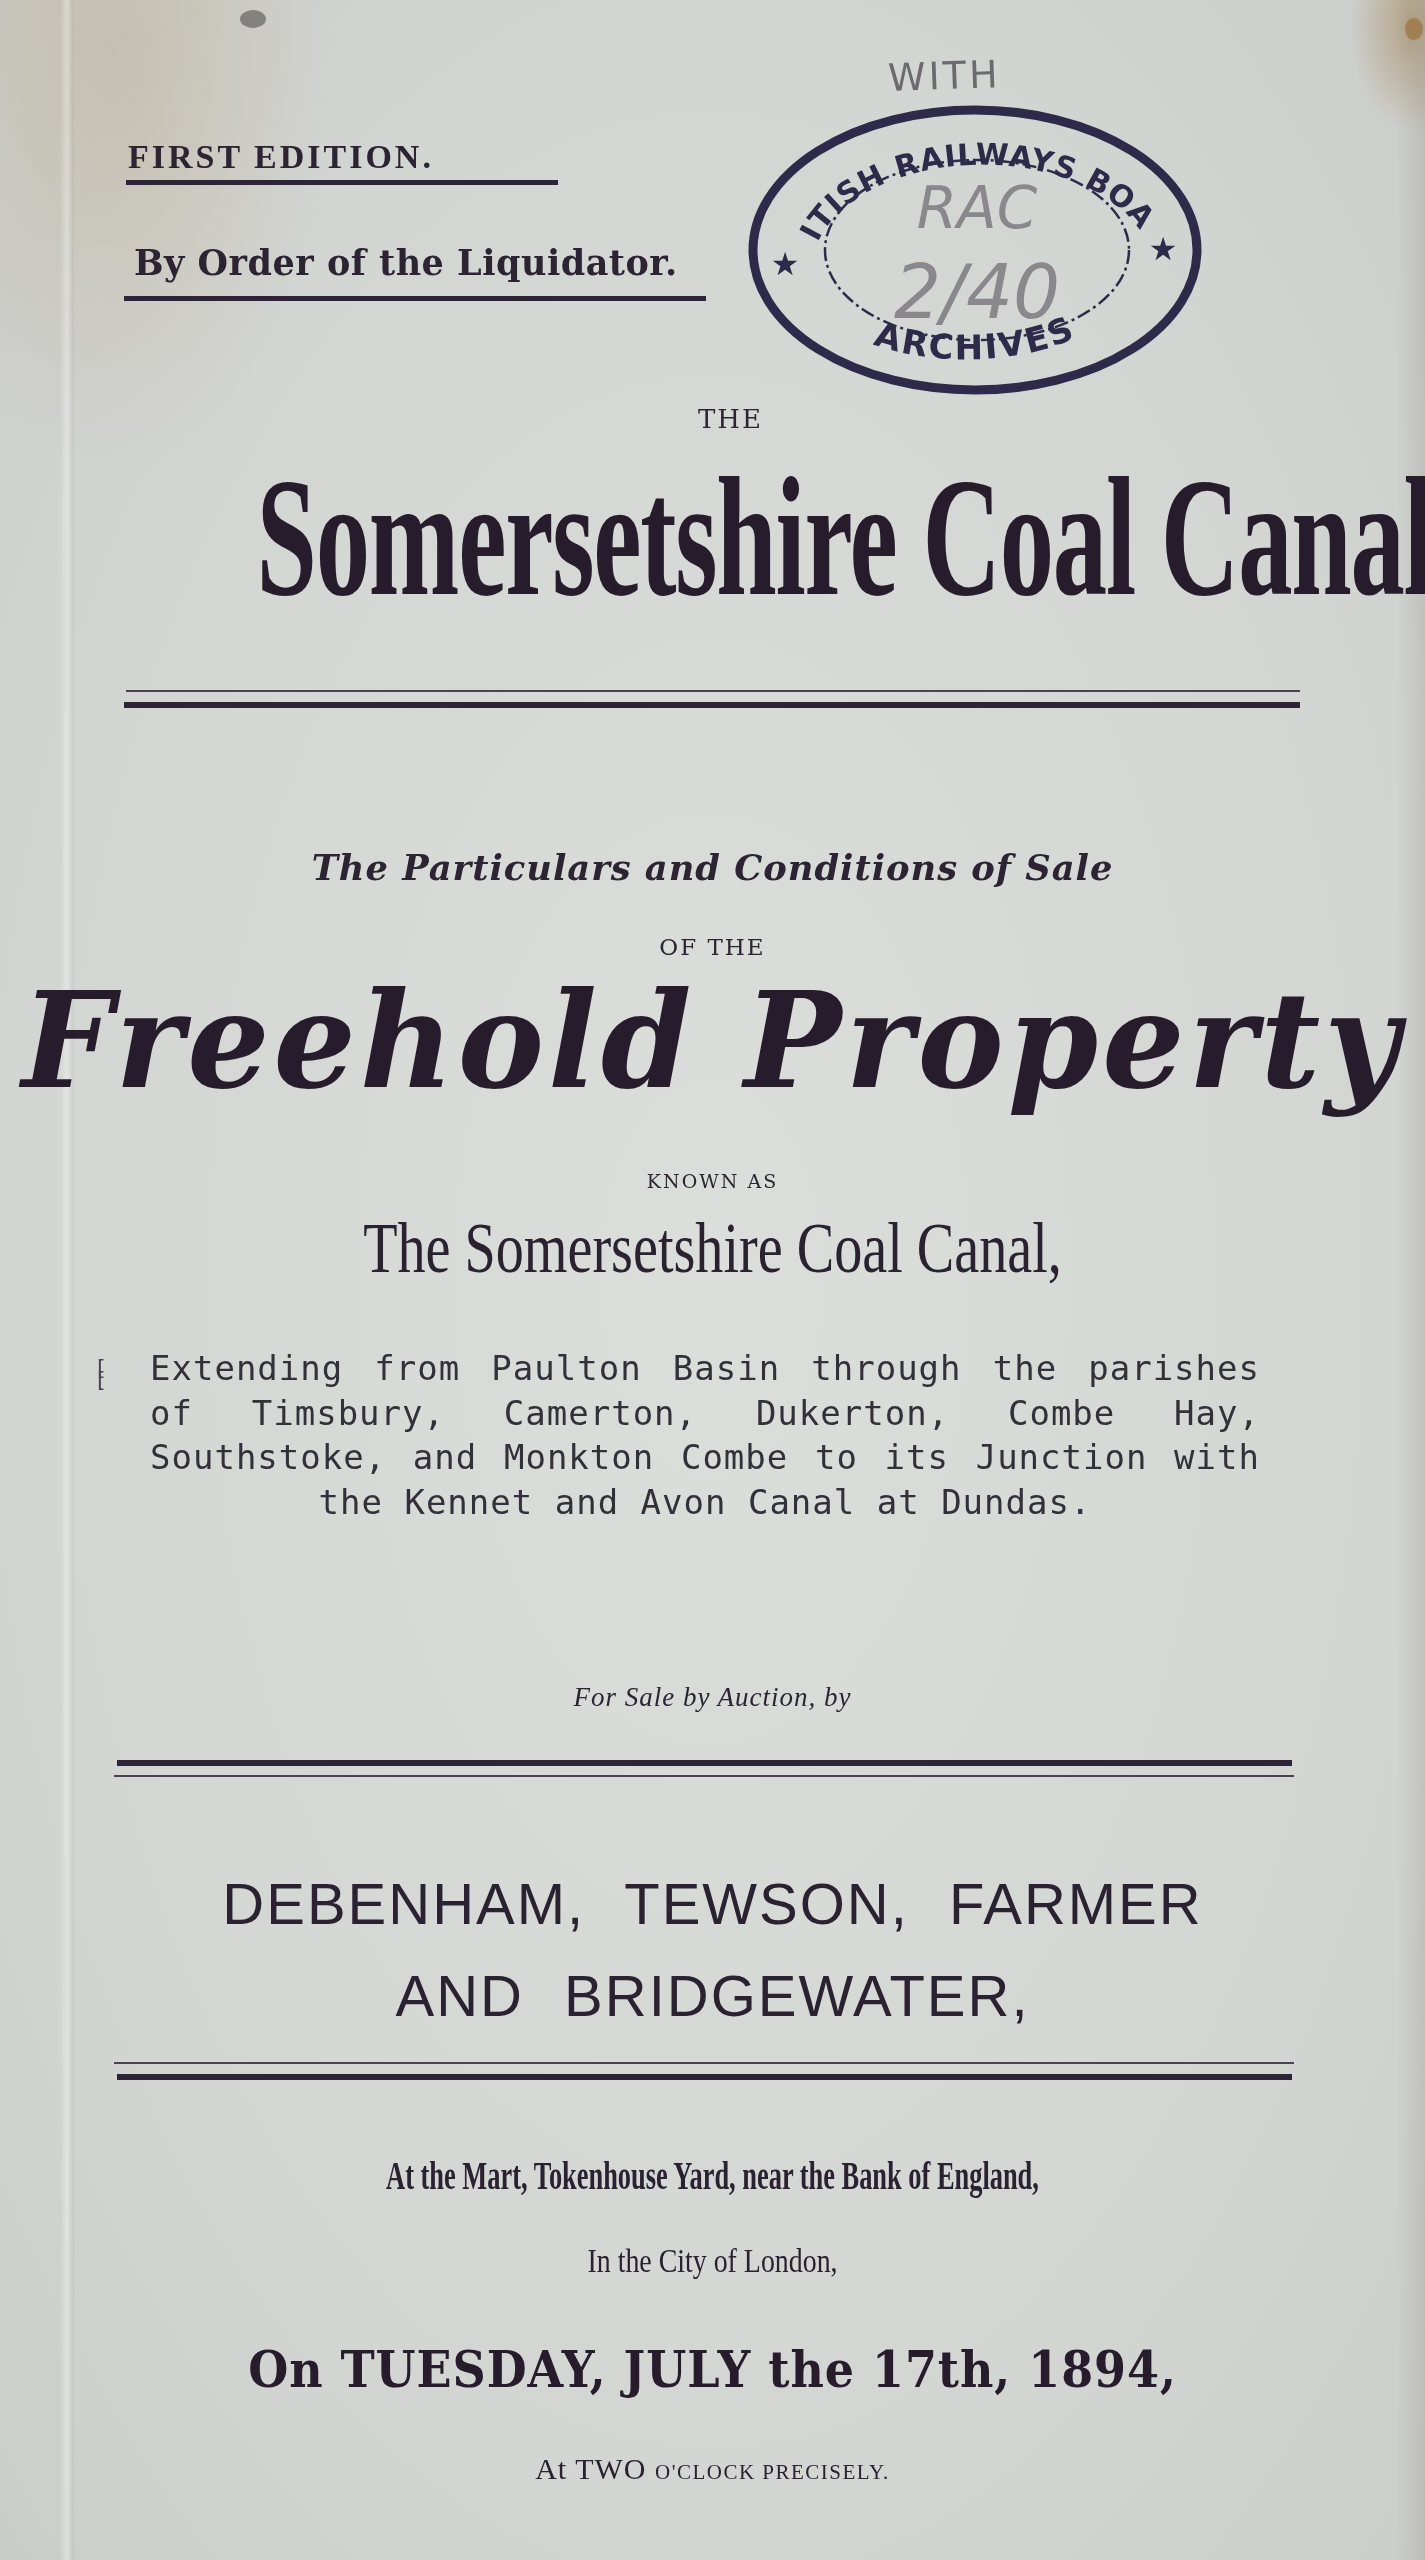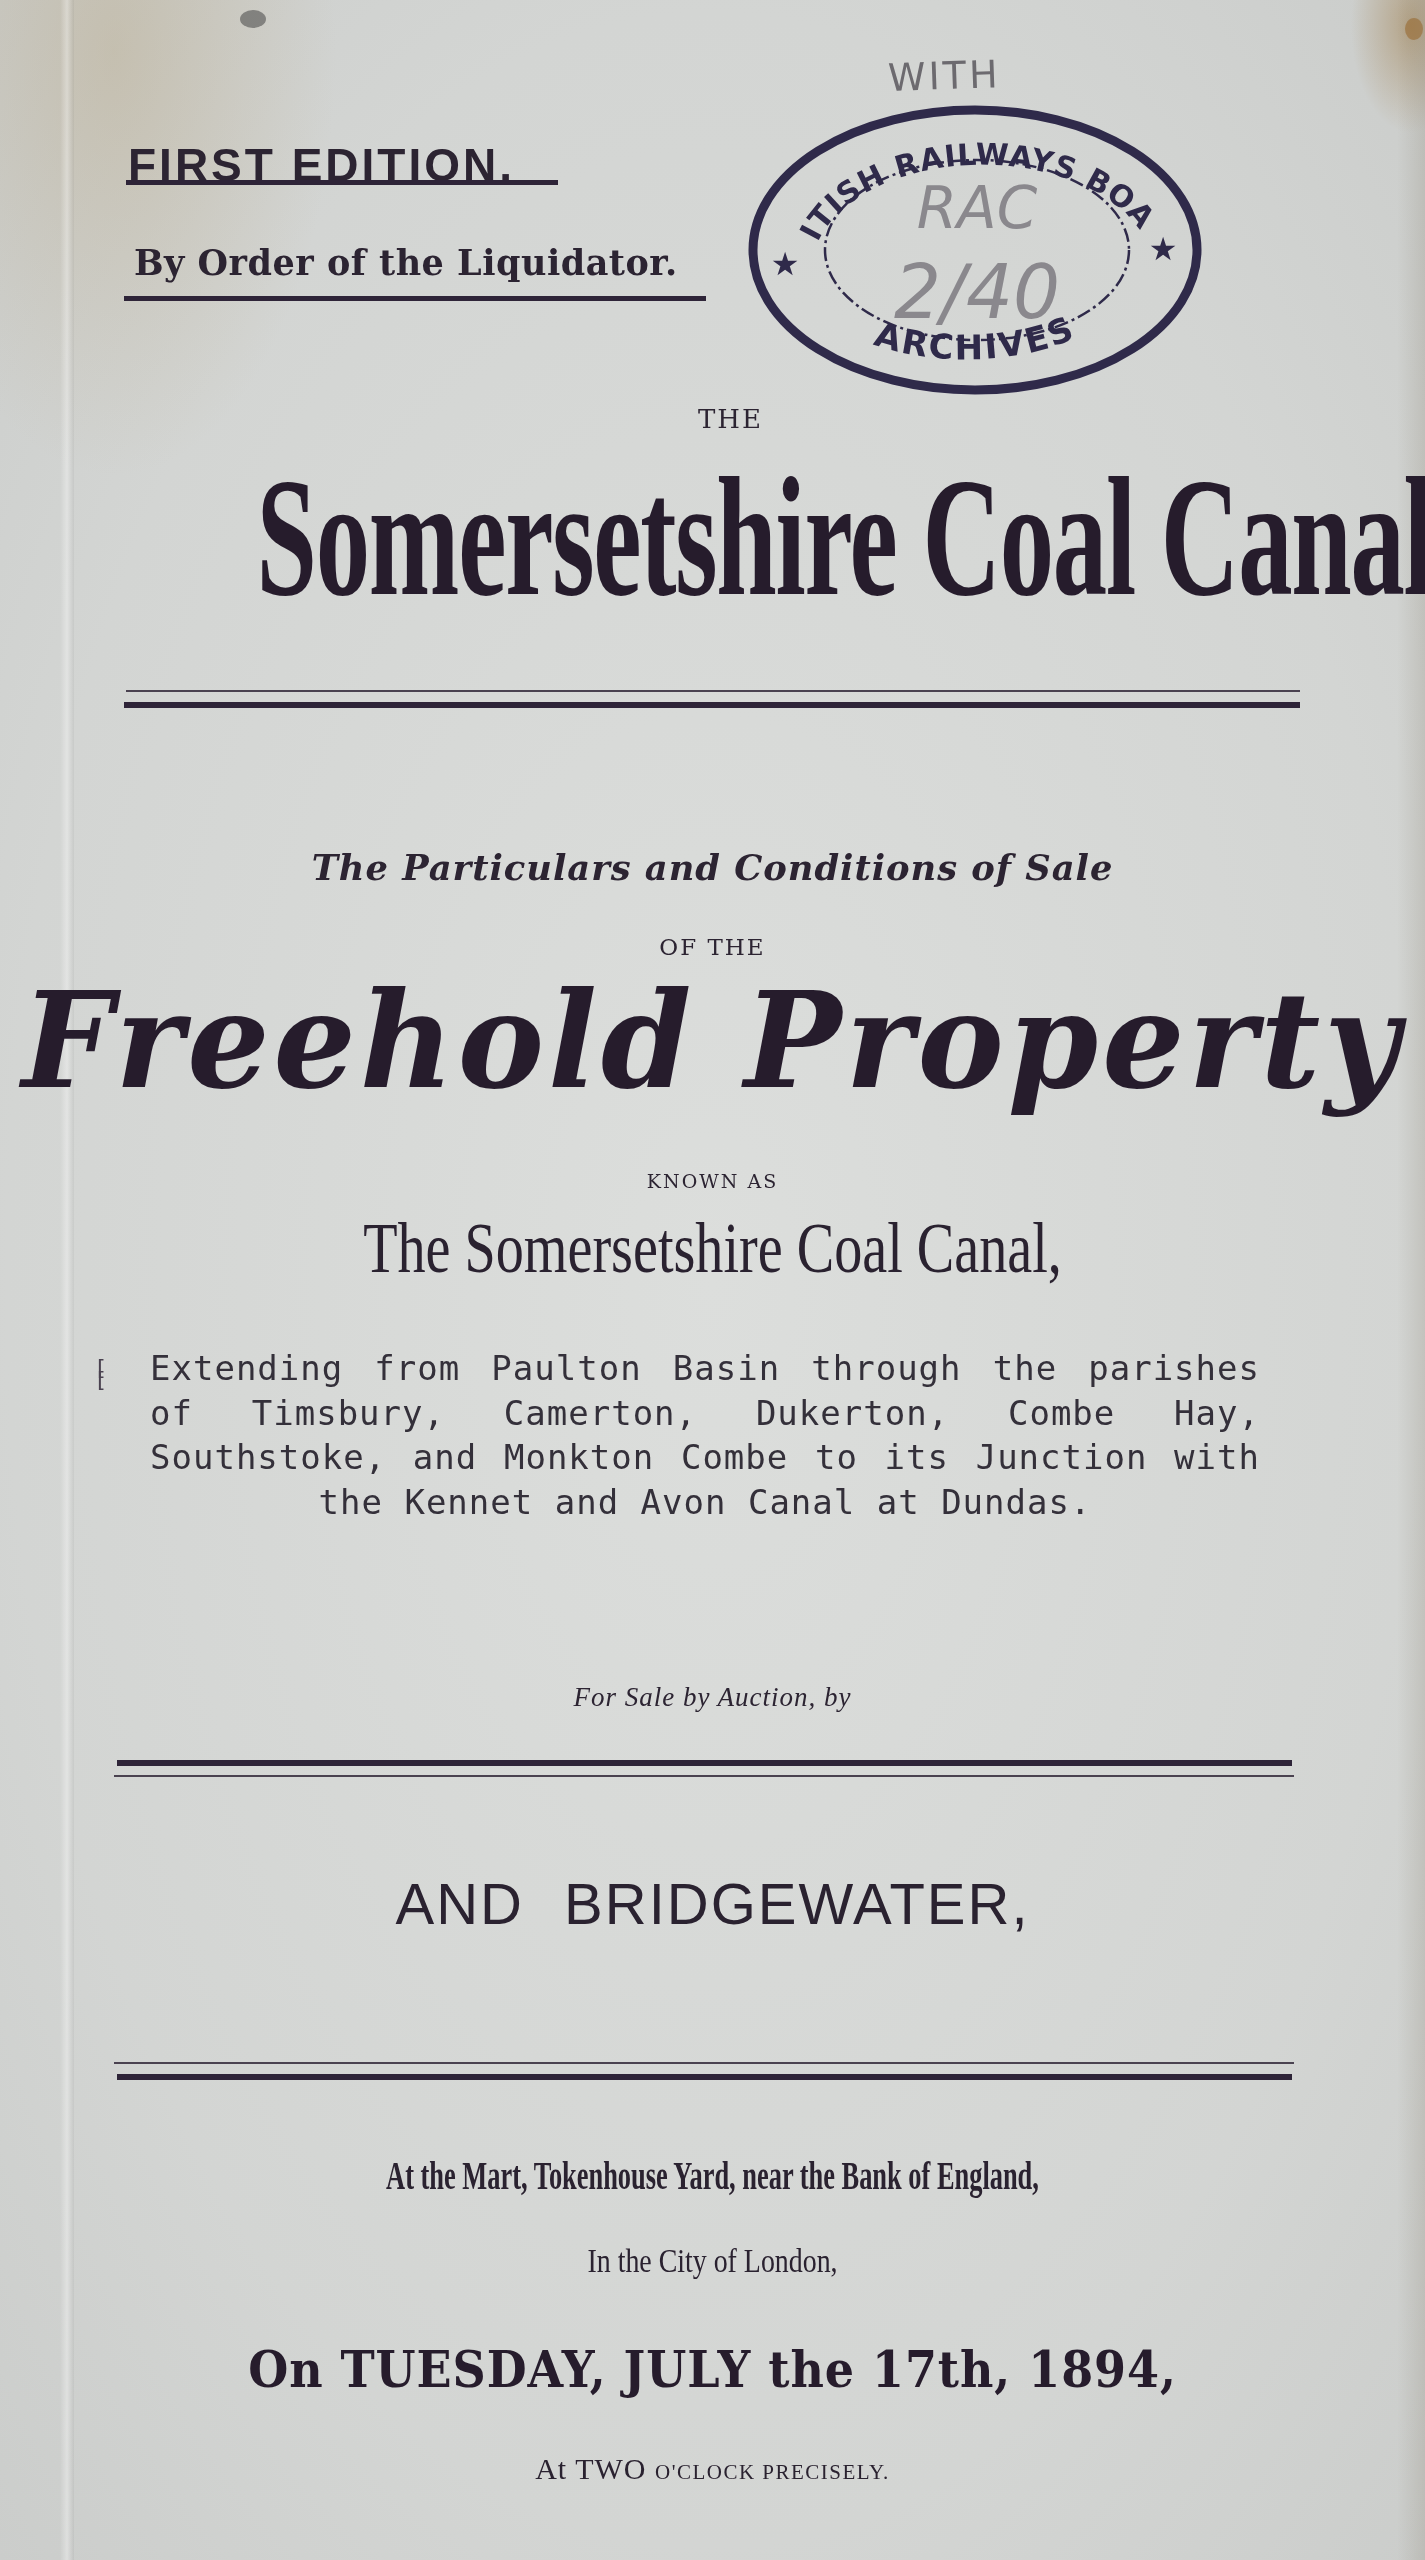--- a/index.html
+++ b/index.html
@@ -27,22 +27,22 @@
       background: linear-gradient(to right, rgba(0,0,0,0), rgba(120,110,90,0.18));
     }
     .spot { position: absolute; border-radius: 50%; background: rgba(70,70,70,0.55); }
 
     .abs { position: absolute; }
     .center { left: 0; width: 1425px; text-align: center; }
 
     
     .edition {
       left: 128px; top: 138px;
-      font-family: Liberation Sans, sans-serif; font-weight: bold;
-      font-size: 46px; letter-spacing: 3px; color: #2c2432;
+      font-family: Liberation Serif, serif; font-weight: bold;
+      font-size: 34px; letter-spacing: 3px; color: #2c2432;
     }
     .edition-rule { left: 126px; top: 180px; width: 432px; height: 5px; background: #2e2438; }
     .order {
       left: 126px; top: 242px;
       font-family: "DejaVu Serif", serif; font-weight: bold;
       font-size: 35px; color: #2c2432; letter-spacing: 0.5px; margin-left: 8px;
     }
     .order-rule { left: 124px; top: 296px; width: 582px; height: 5px; background: #2e2438; }
 
     
@@ -192,20 +192,21 @@
   <div class="abs center subtitle">The Somersetshire Coal Canal,</div>
 
   <div class="abs bracket">[<br>[</div>
   <div class="abs center for-sale">For Sale by Auction, by</div>
 
   <div class="abs extends">Extending from Paulton Basin through the parishes of Timsbury, Camerton, Dukerton, Combe Hay, Southstoke, and Monkton Combe to its Junction with the Kennet and Avon Canal at Dundas.</div>
   <div class="abs rule-thick" style="left:117px;top:1760px;width:1175px;"></div>
   <div class="abs rule-thin" style="left:114px;top:1775px;width:1180px;"></div>
 
   <div class="abs center auctioneers">
+    <div>DEBENHAM, TEWSON, FARMER</div>
     <div>AND BRIDGEWATER,</div>
   </div>
 
   <div class="abs rule-thin" style="left:114px;top:2062px;width:1180px;"></div>
   <div class="abs rule-thick" style="left:117px;top:2074px;width:1175px;"></div>
 
   <div class="abs center mart">At the Mart, Tokenhouse Yard, near the Bank of England,</div>
   <div class="abs center city">In the City of London,</div>
   <div class="abs center date">On TUESDAY, JULY the 17th, 1894,</div>
   <div class="abs center time">

